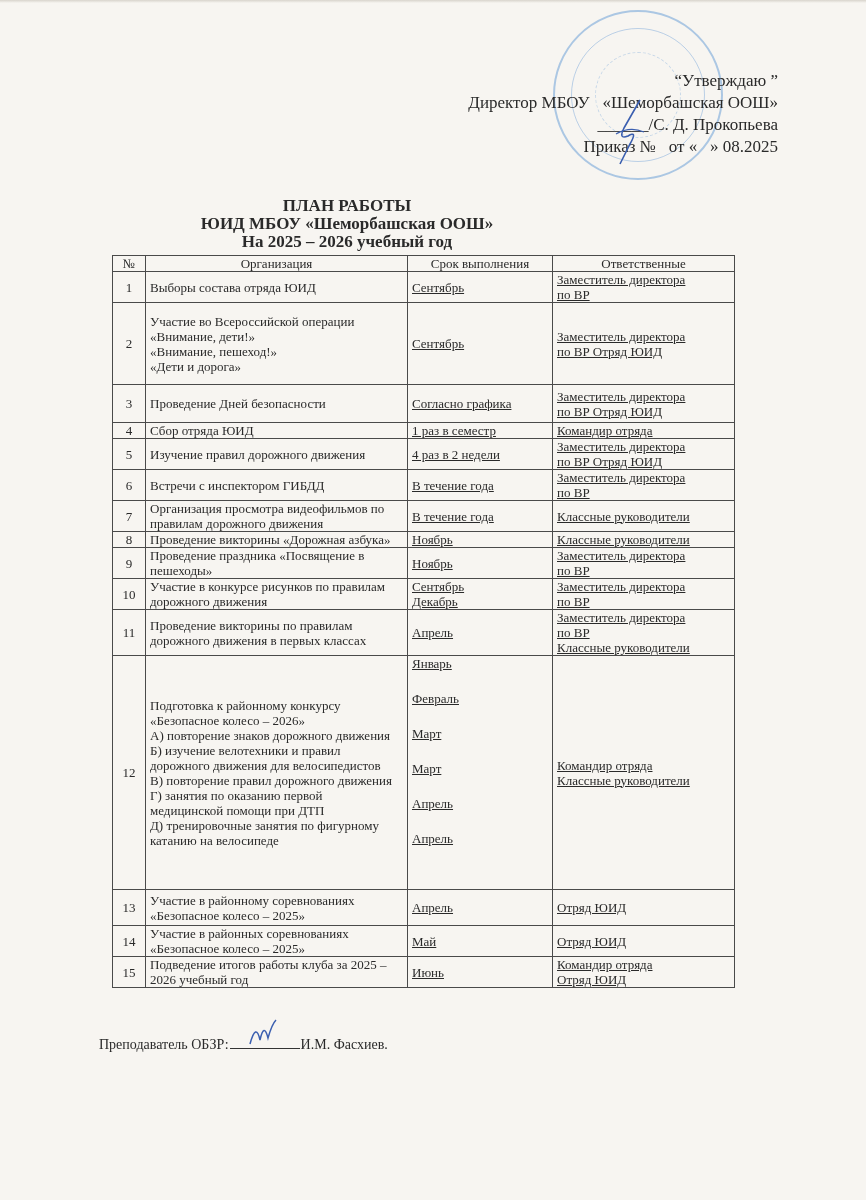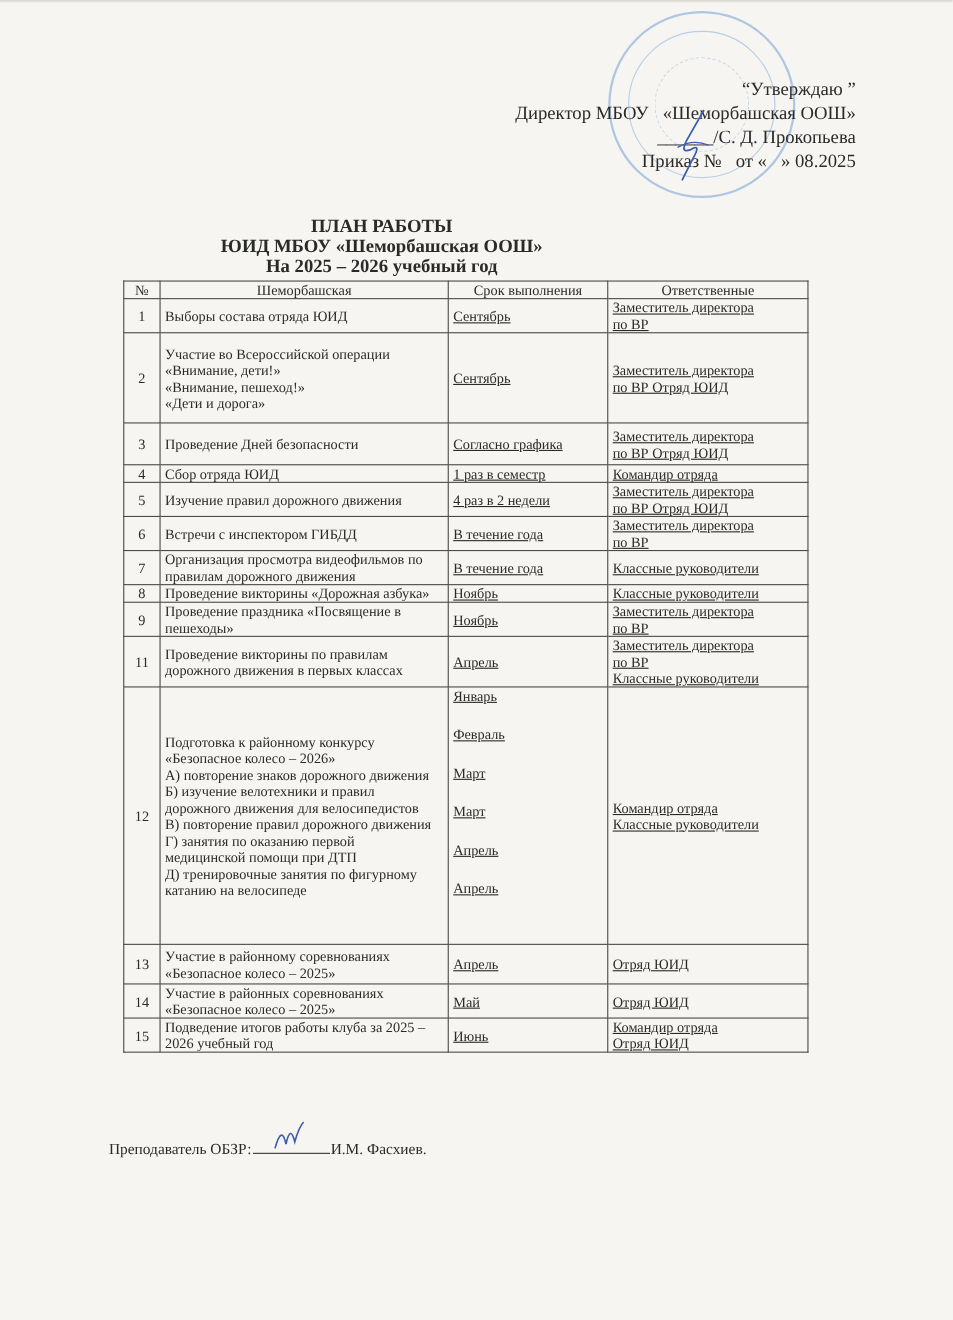--- a/index.html
+++ b/index.html
@@ -101,21 +101,21 @@
 <table class="plan">
   <colgroup>
     <col class="c-num">
       <col class="c-event">
       <col class="c-term">
       <col class="c-resp">
   </colgroup>
   <thead>
     <tr>
       <th>№</th>
-      <th>Шеморбашская</th>
+      <th>Организация</th>
       <th>Срок выполнения</th>
       <th>Ответственные</th>
     </tr>
   </thead>
   <tbody id="plan-body">
       <tr style="height: 30px;">
         <td class="num">1</td>
         <td class="event">
           <span class="ln">Выборы состава отряда ЮИД</span>
         </td>
@@ -220,20 +220,35 @@
         </td>
       </tr>
       <tr style="height: 31px;">
         <td class="num">9</td>
         <td class="event">
           <span class="ln">Проведение праздника «Посвящение в</span>
           <span class="ln">пешеходы»</span>
         </td>
         <td class="term">
           <span class="ln">Ноябрь</span>
+        </td>
+        <td class="resp">
+          <span class="ln">Заместитель директора</span>
+          <span class="ln">по ВР</span>
+        </td>
+      </tr>
+      <tr style="height: 31px;">
+        <td class="num">10</td>
+        <td class="event">
+          <span class="ln">Участие в конкурсе рисунков по правилам</span>
+          <span class="ln">дорожного движения</span>
+        </td>
+        <td class="term">
+          <span class="ln">Сентябрь</span>
+          <span class="ln">Декабрь</span>
         </td>
         <td class="resp">
           <span class="ln">Заместитель директора</span>
           <span class="ln">по ВР</span>
         </td>
       </tr>
       <tr style="height: 44px;">
         <td class="num">11</td>
         <td class="event">
           <span class="ln">Проведение викторины по правилам</span>

